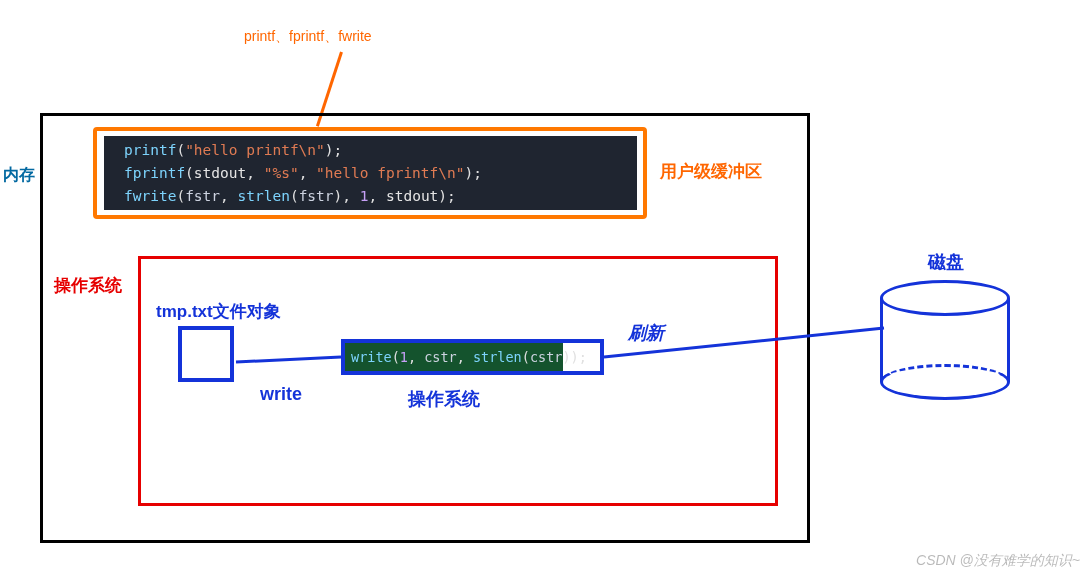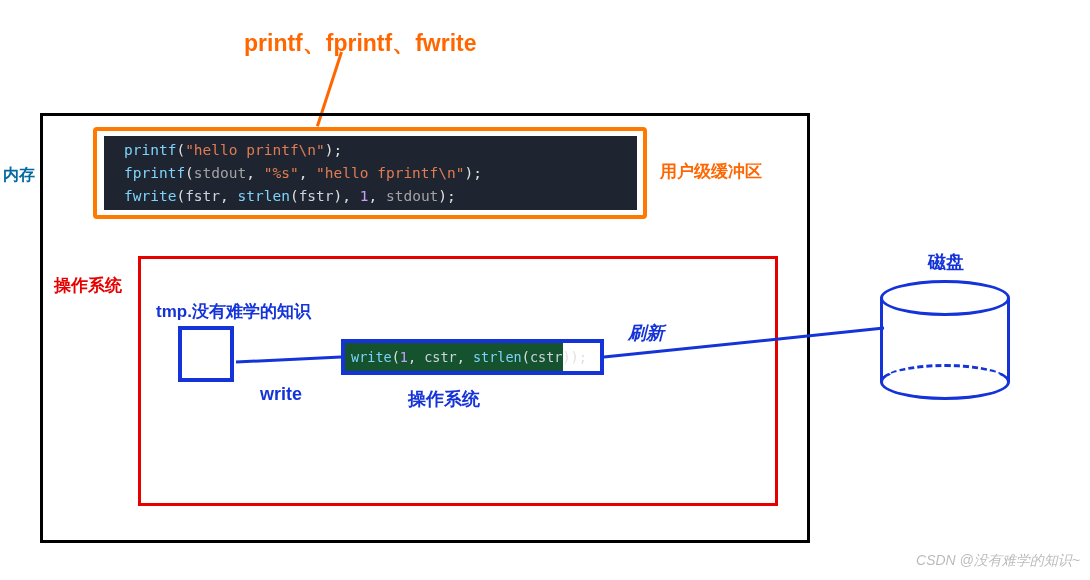--- a/index.html
+++ b/index.html
@@ -11,22 +11,22 @@
     background: #ffffff;
     font-family: "Microsoft YaHei", "SimHei", sans-serif;
     position: relative;
     overflow: hidden;
   }
   .top-label {
     position: absolute;
     left: 244px;
     top: 28px;
     color: #ff6600;
-    font-weight: bold;
-    font-size: 23px;
+    font-weight: normal;
+    font-size: 14px;
   }
   .orange-connector {
     position: absolute;
     left: 340px;
     top: 52px;
     width: 3px;
     height: 78px;
     background: #ff6600;
     transform: rotate(18deg);
     transform-origin: top;
@@ -223,42 +223,42 @@
     bottom: 10px;
     font-size: 14px;
     color: rgba(0,0,0,0.28);
     font-style: italic;
   }
   
   .fn { color: #7dd3fc; }
   .str { color: #e07b53; }
   .var { color: #cdd3e0; }
   .num { color: #c6a0f6; }
-  .hi { color: #a3a3a3; text-align: center; }
+  .hi { color: #e5e5e5; text-align: center; }
   svg.connector { position: absolute; left: 0; top: 0; pointer-events: none; }
 </style>
 </head>
 <body>
 
 <div class="top-label">printf、fprintf、fwrite</div>
 <div class="orange-connector"></div>
 
 <div class="memory-box"></div>
 <div class="memory-label">内存</div>
 
 <div class="orange-box"></div>
 <div class="code-dark"><span class="fn">printf</span>(<span class="str">"hello printf\n"</span>);
 <span class="fn">fprintf</span>(<span class="hi">stdout</span>, <span class="str">"%s"</span>, <span class="str">"hello fprintf\n"</span>);
 <span class="fn">fwrite</span>(<span class="var">fstr</span>, <span class="fn">strlen</span>(<span class="var">fstr</span>), <span class="num">1</span>, <span class="hi">stdout</span>);</div>
 <div class="user-buf-label">用户级缓冲区</div>
 
 <div class="red-box"></div>
 <div class="os-label">操作系统</div>
 
-<div class="tmp-label">tmp.没有难学的知识</div>
+<div class="tmp-label">tmp.txt文件对象</div>
 <div class="blue-square"></div>
 <div class="write-label">write</div>
 
 <div class="kernel-box"></div>
 <div class="code-small"><span class="fn">write</span>(<span class="num">1</span>, <span class="var">cstr</span>, <span class="fn">strlen</span>(<span class="var">cstr</span>));</div>
 <div class="kernel-label">操作系统</div>
 
 <svg class="connector" width="1090" height="580">
 
   <line x1="236" y1="362" x2="341" y2="357" stroke="#1433d9" stroke-width="3"></line>

